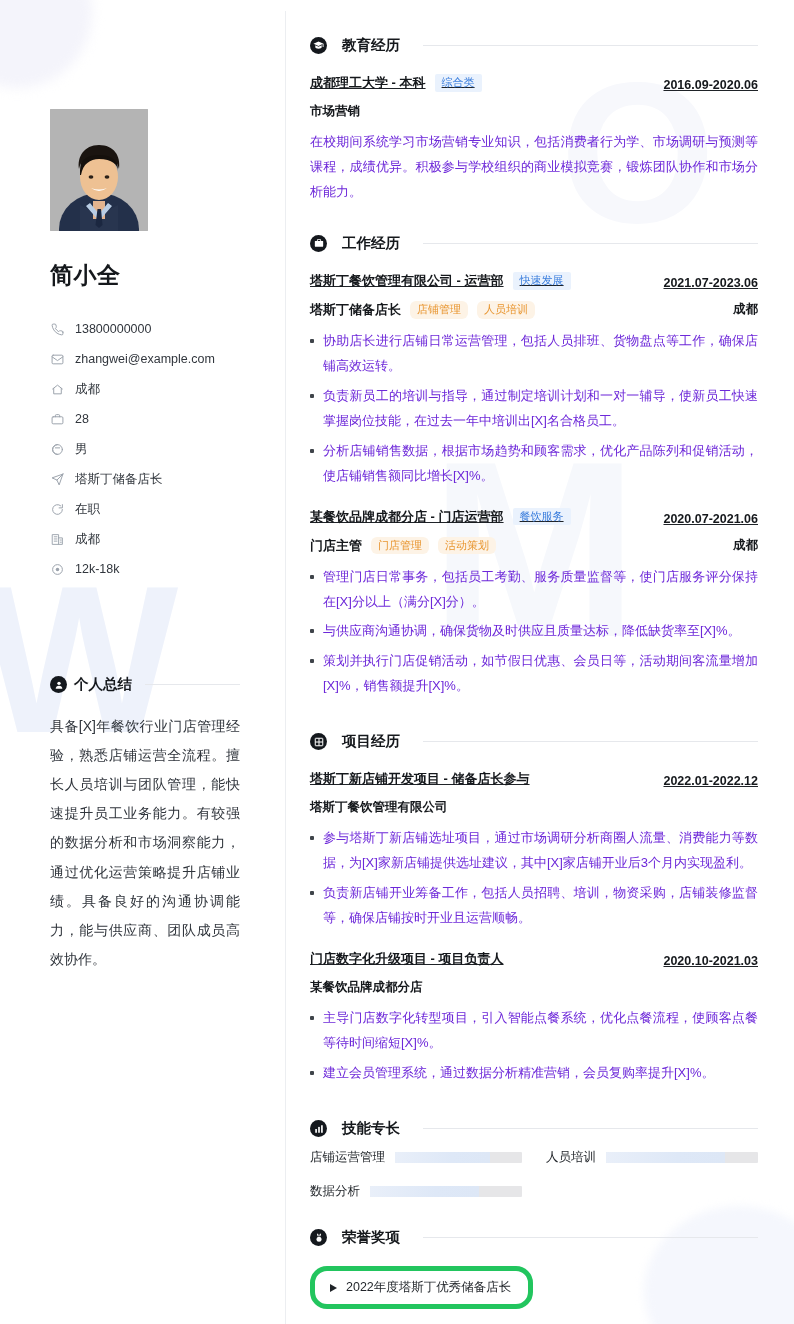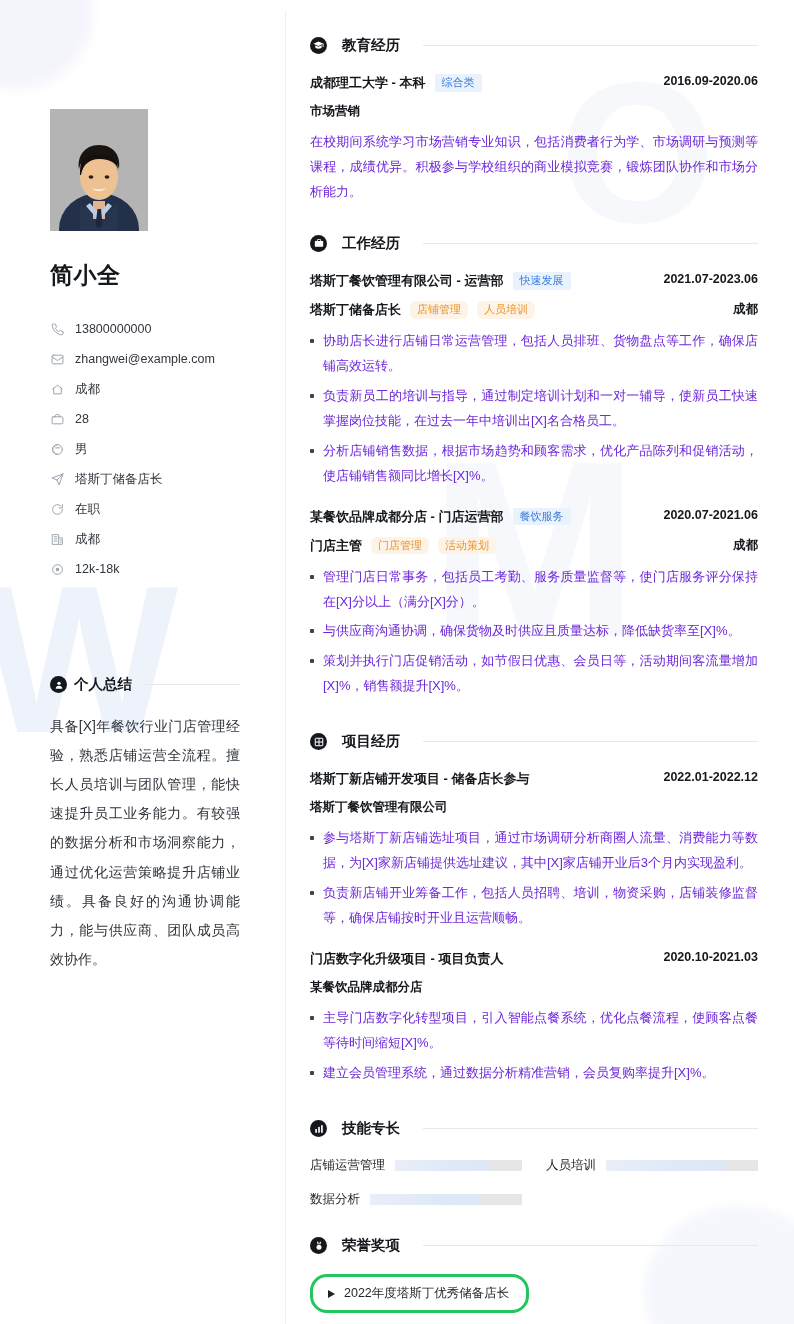--- a/index.html
+++ b/index.html
@@ -97,21 +97,21 @@
   .sec-head .badge {
     width: 17px; height: 17px; border-radius: 50%; background: #14181d;
     display: flex; align-items: center; justify-content: center; flex: 0 0 17px;
   }
   .sec-head .badge svg { display: block; }
   .sec-head .htxt { font-size: 14.5px; font-weight: 700; color: #15181c; white-space: nowrap; }
   .sec-head .hrule { flex: 1 1 auto; height: 1px; background: #e6e8ec; margin-left: 8px; }
 
   .entry { margin-top: 19px; }
   .entry-row {
-    display: flex; align-items: flex-start; justify-content: space-between; gap: 10px;
+    display: flex; align-items: flex-end; justify-content: space-between; gap: 10px; text-decoration: underline;
   }
   .entry-left { display: flex; align-items: center; gap: 9px; flex-wrap: wrap; min-width: 0; }
   .entry-title { font-size: 13px; font-weight: 700; color: #15181c; }
   .entry-date { font-size: 12.5px; font-weight: 700; color: #15181c; white-space: nowrap; }
   .entry-place { font-size: 12.5px; font-weight: 700; color: #15181c; white-space: nowrap; }
 
   .tag {
     font-size: 11px; padding: 2px 7px; border-radius: 2px;
     line-height: 1.25; white-space: nowrap;
   }
@@ -135,42 +135,42 @@
     flex: 0 0 auto; width: 4px; height: 4px; background: #3f444a;
     margin-top: 10px; border-radius: 1px;
   }
   .bullet .btxt { flex: 1 1 auto; }
 
   .sec-gap { height: 28px; }
   .sec-gap-sm { height: 24px; }
 
   
   .skill-grid {
-    margin-top: 19px; display: flex; flex-wrap: wrap;
+    margin-top: 11px; display: flex; flex-wrap: wrap;
     column-gap: 24px; row-gap: 17px;
   }
   .skill {
     display: flex; align-items: center; gap: 10px;
     width: 212px;
   }
   .skill-name { font-size: 12.5px; color: #1f2328; white-space: nowrap; }
   .skill-track {
     flex: 1 1 auto; height: 11px; background: #e6e6e8; border-radius: 1px;
     position: relative; overflow: hidden; min-width: 60px;
   }
   .skill-fill {
     position: absolute; left: 0; top: 0; height: 100%;
     background: linear-gradient(90deg, #e9eff9 0%, #dee8f7 60%, #dde7f6 100%);
   }
 
   
   .honor-list { margin-top: 19px; display: flex; flex-wrap: wrap; gap: 10px; }
   .honor-chip {
     display: inline-flex; align-items: center; gap: 9px;
-    border: 3px solid #22c55e; border-radius: 17px;
+    border: 5px solid #22c55e; border-radius: 17px;
     padding: 8px 17px 8px 15px; font-size: 12.5px; color: #1f2328;
     background: #fff;
   }
   .honor-chip .tri {
     width: 0; height: 0; border-left: 7px solid #1f2328;
     border-top: 4.5px solid transparent; border-bottom: 4.5px solid transparent;
   }
 </style>
 </head>
 <body>

